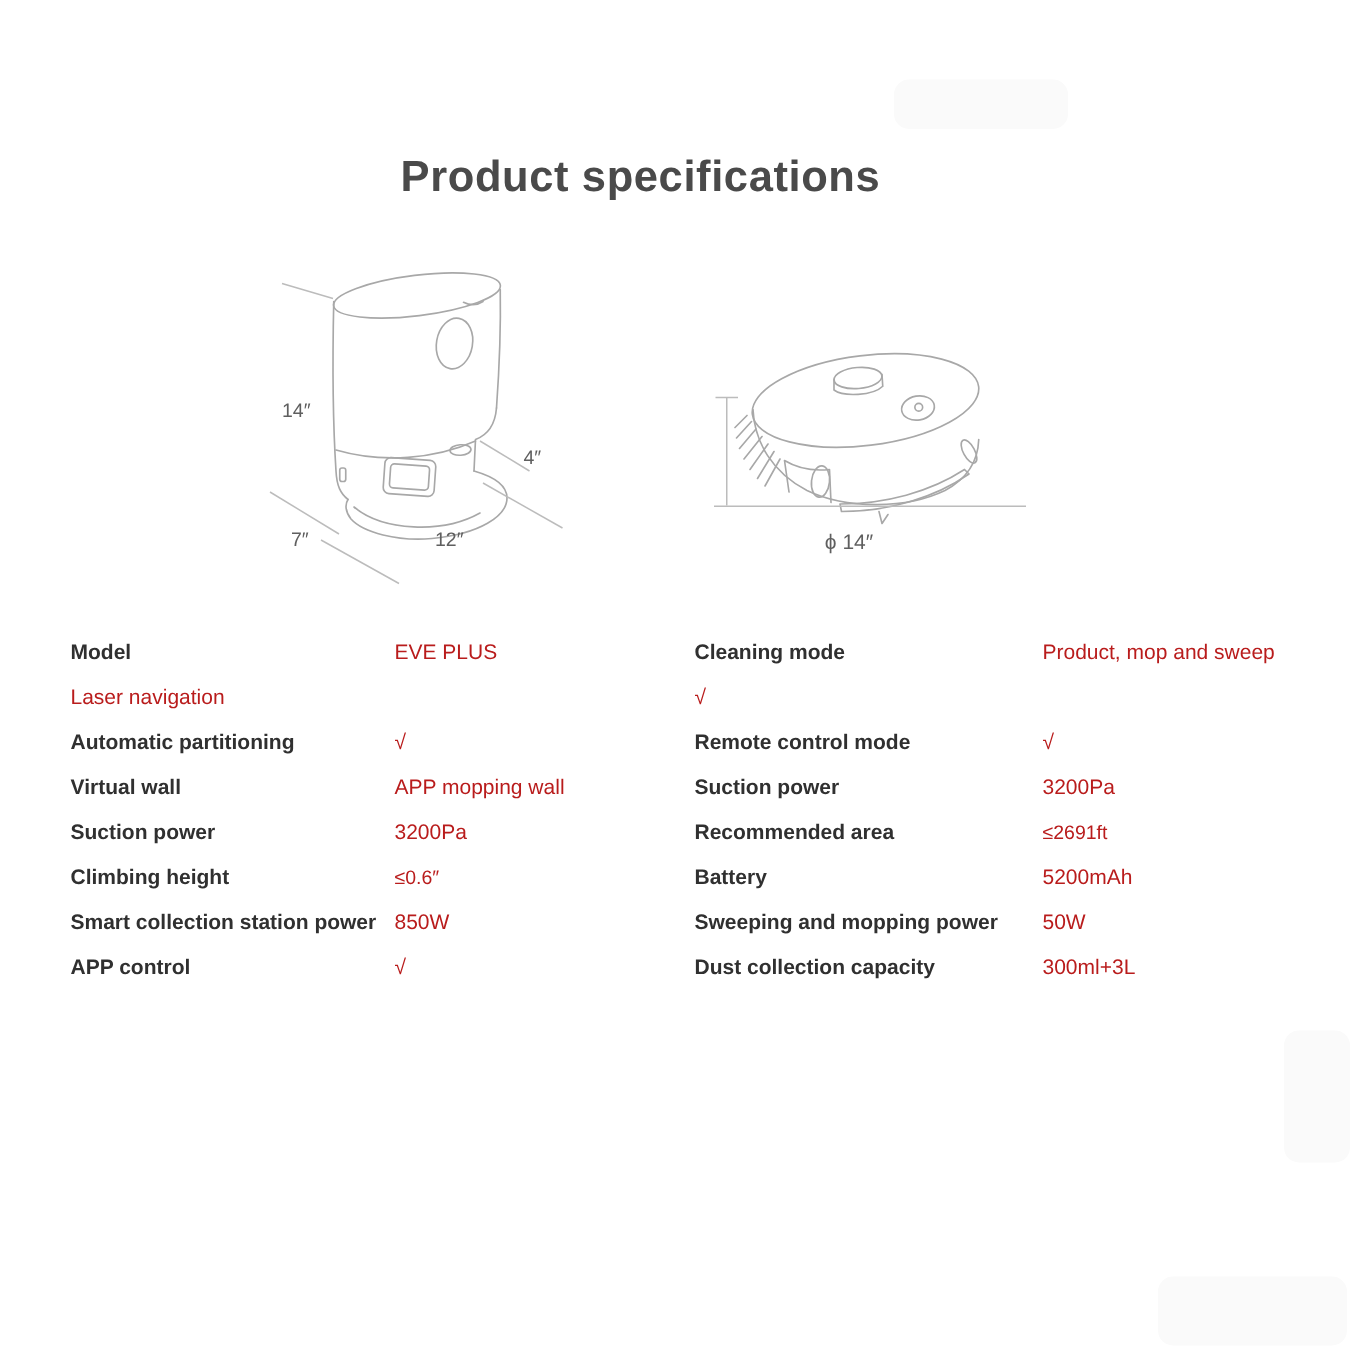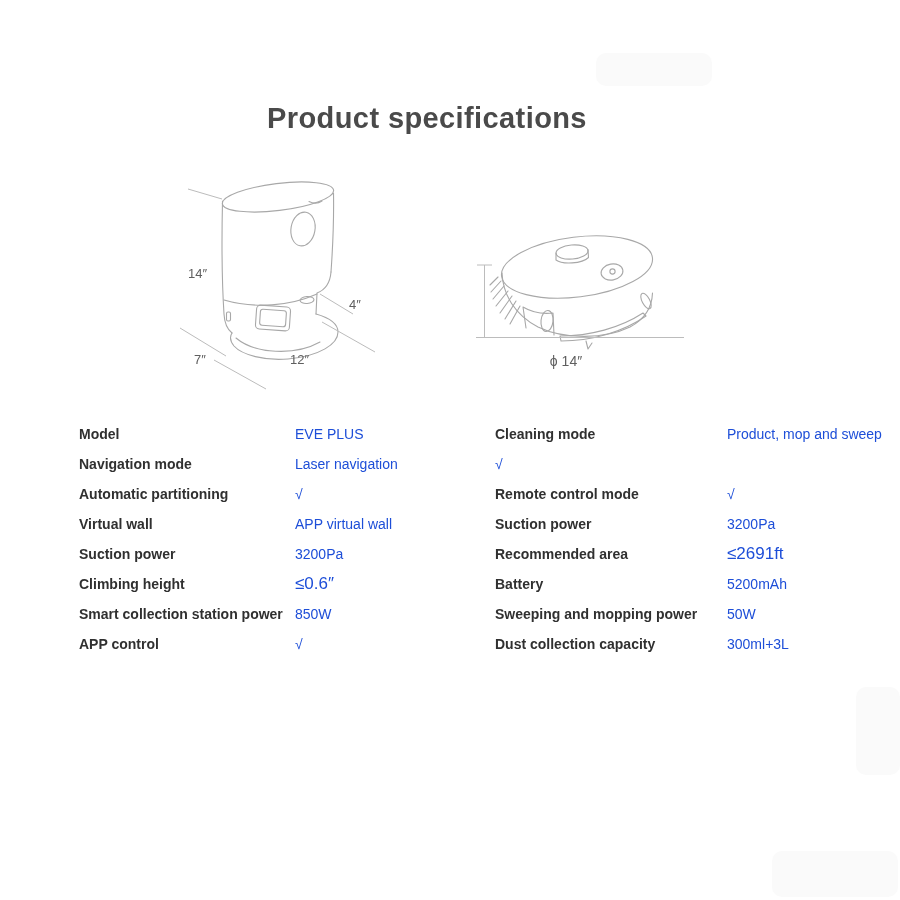--- a/index.html
+++ b/index.html
@@ -4,29 +4,29 @@
 <style>
   html,body{margin:0;padding:0;background:#ffffff;}
   .canvas{position:relative;width:900px;height:900px;background:#fff;overflow:hidden;
           font-family:"Liberation Sans",sans-serif;padding-left:32px;}
   .smudge{position:absolute;background:#fafafa;border-radius:10px;}
   .page-title{position:absolute;top:102px;left:0;width:854px;text-align:center;
               font-size:29px;font-weight:700;color:#4a4a4a;letter-spacing:.4px;}
   .diagram{position:absolute;}
   .diagram.station{left:170px;top:166px;width:300px;height:225px;}
   .diagram.robot{left:470px;top:215px;width:220px;height:170px;}
-  .spec-col{position:absolute;top:419px;margin-left:32px;}
+  .spec-col{position:absolute;top:419px;}
   .spec-col.left{left:47px;width:425px;}
   .spec-col.right{left:463px;width:412px;}
   .spec-row{display:flex;align-items:center;height:30px;white-space:nowrap;}
   .spec-label{font-size:14px;font-weight:700;color:#303030;flex:0 0 auto;}
   .spec-col.left  .spec-label{width:216px;}
   .spec-col.right .spec-label{width:232px;}
-  .spec-value{font-size:14px;color:#1d4ed8;}
-  .spec-value.small{font-size:17px;}
+  .spec-value{font-size:14px;color:#b91c1c;}
+  .spec-value.small{font-size:13px;}
   .icon-row{display:flex;align-items:center;gap:28px;}
   .icon-row svg{display:block;}
   svg text{font-family:"Liberation Sans",sans-serif;}
 </style>
 </head>
 <body>
 
 <div class="canvas">
 
   <div class="smudge" style="left:596px;top:53px;width:116px;height:33px;"></div>
@@ -86,30 +86,29 @@
     </g>
     <text x="96" y="151" font-size="14" fill="#5f5f5f" text-anchor="middle">ϕ 14″</text>
   </svg>
 
   <div class="spec-col left">
     <div class="spec-row">
       <span class="spec-label">Model</span>
       <span class="spec-value">EVE PLUS</span>
     </div>
     <div class="spec-row">
-      <span class="spec-label">Navigation mode</span>
       <span class="spec-value">Laser navigation</span>
     </div>
     <div class="spec-row">
       <span class="spec-label">Automatic partitioning</span>
       <span class="spec-value">√</span>
     </div>
     <div class="spec-row">
       <span class="spec-label">Virtual wall</span>
-      <span class="spec-value">APP virtual wall</span>
+      <span class="spec-value">APP mopping wall</span>
     </div>
     <div class="spec-row">
       <span class="spec-label">Suction power</span>
       <span class="spec-value">3200Pa</span>
     </div>
     <div class="spec-row">
       <span class="spec-label">Climbing height</span>
       <span class="spec-value small">≤0.6″</span>
     </div>
     <div class="spec-row">

